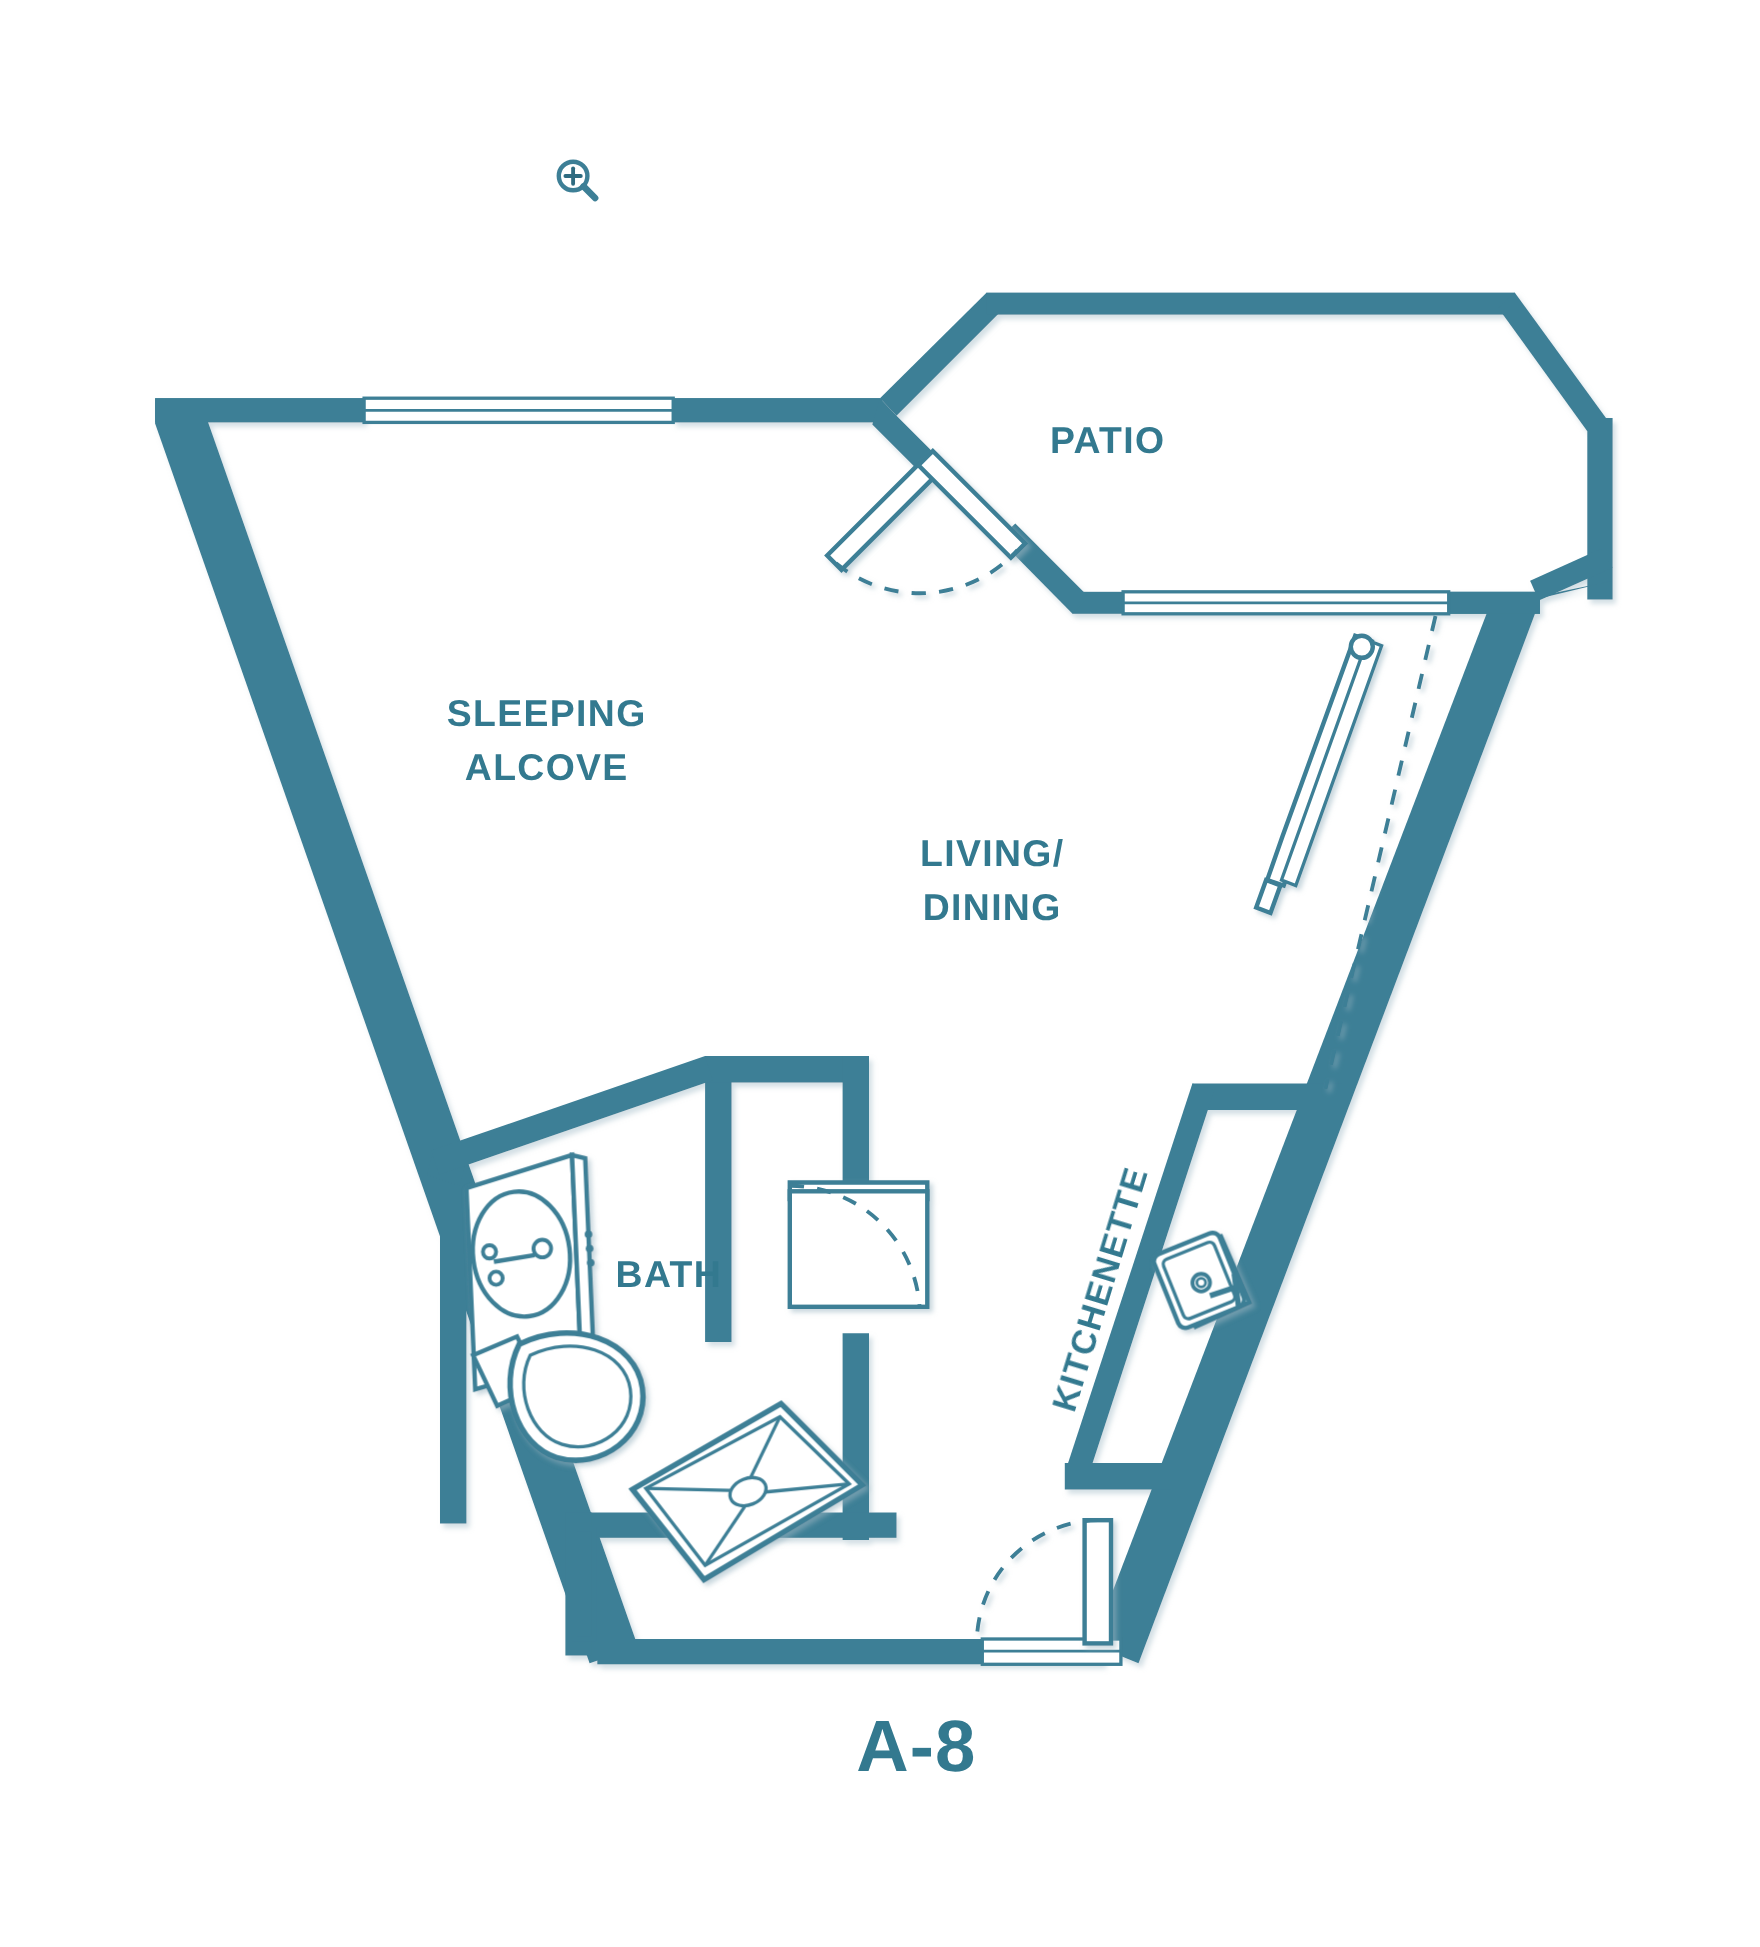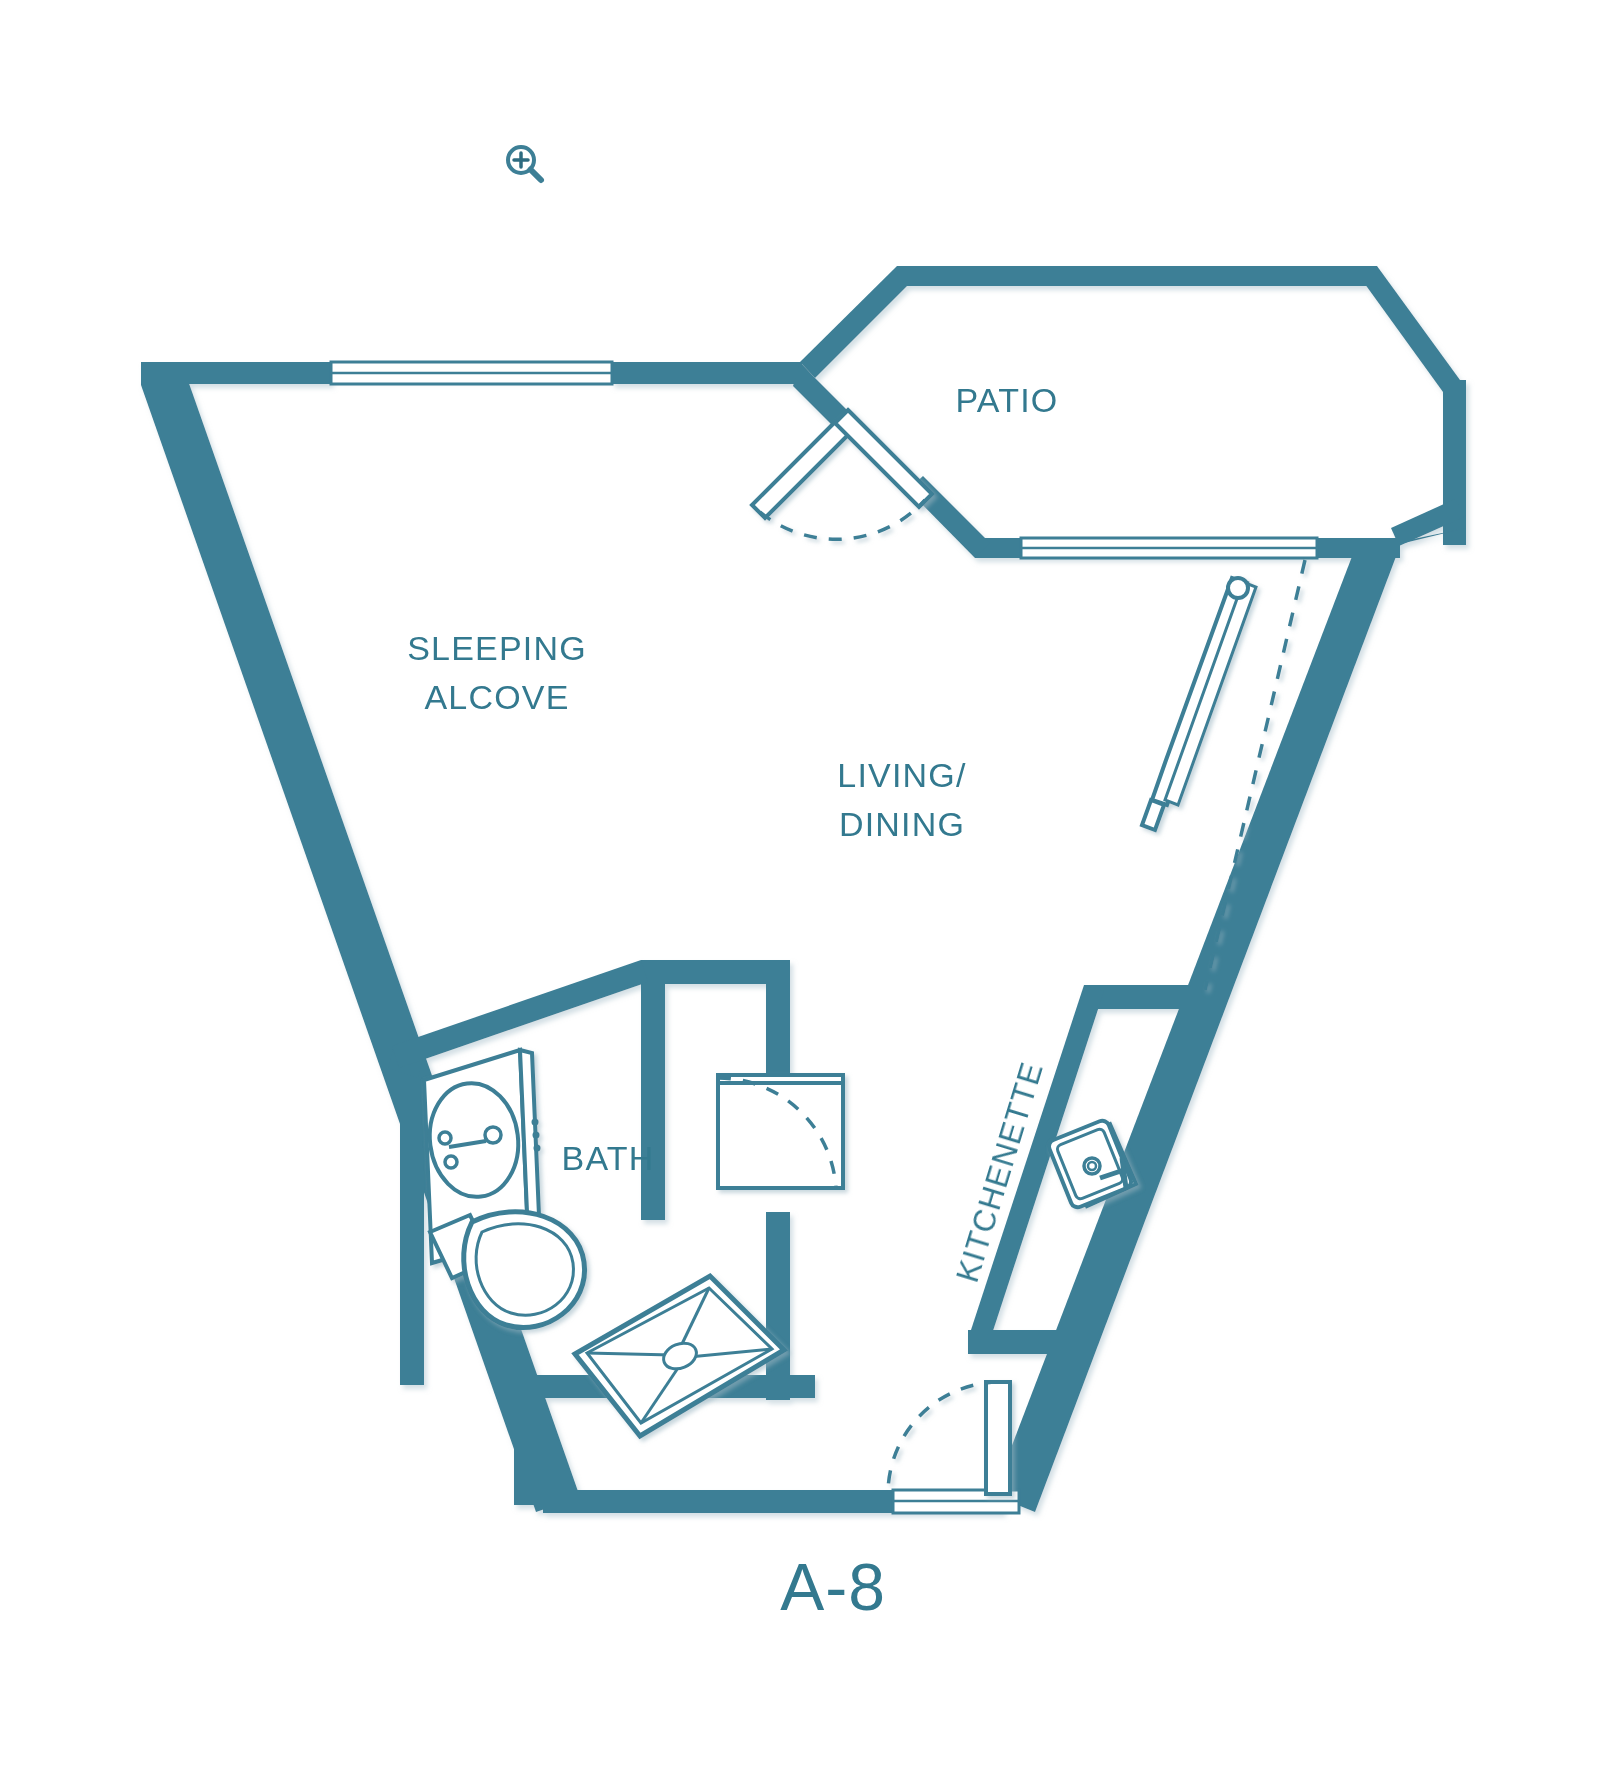--- a/index.html
+++ b/index.html
@@ -13,20 +13,21 @@
     position: relative;
     font-family: "Liberation Sans", sans-serif;
     overflow: hidden;
   }
   #floorplan-root {
     position: absolute;
     left: 0;
     top: 0;
     width: 1341px;
     height: 1770px;
+    font-weight: bold;
   }
   svg.plan {
     display: block;
     width: 1600px;
     height: 1770px;
   }
   .room-label {
     font-family: "Liberation Sans", sans-serif;
     font-size: 34px;
     letter-spacing: 1.2px;

